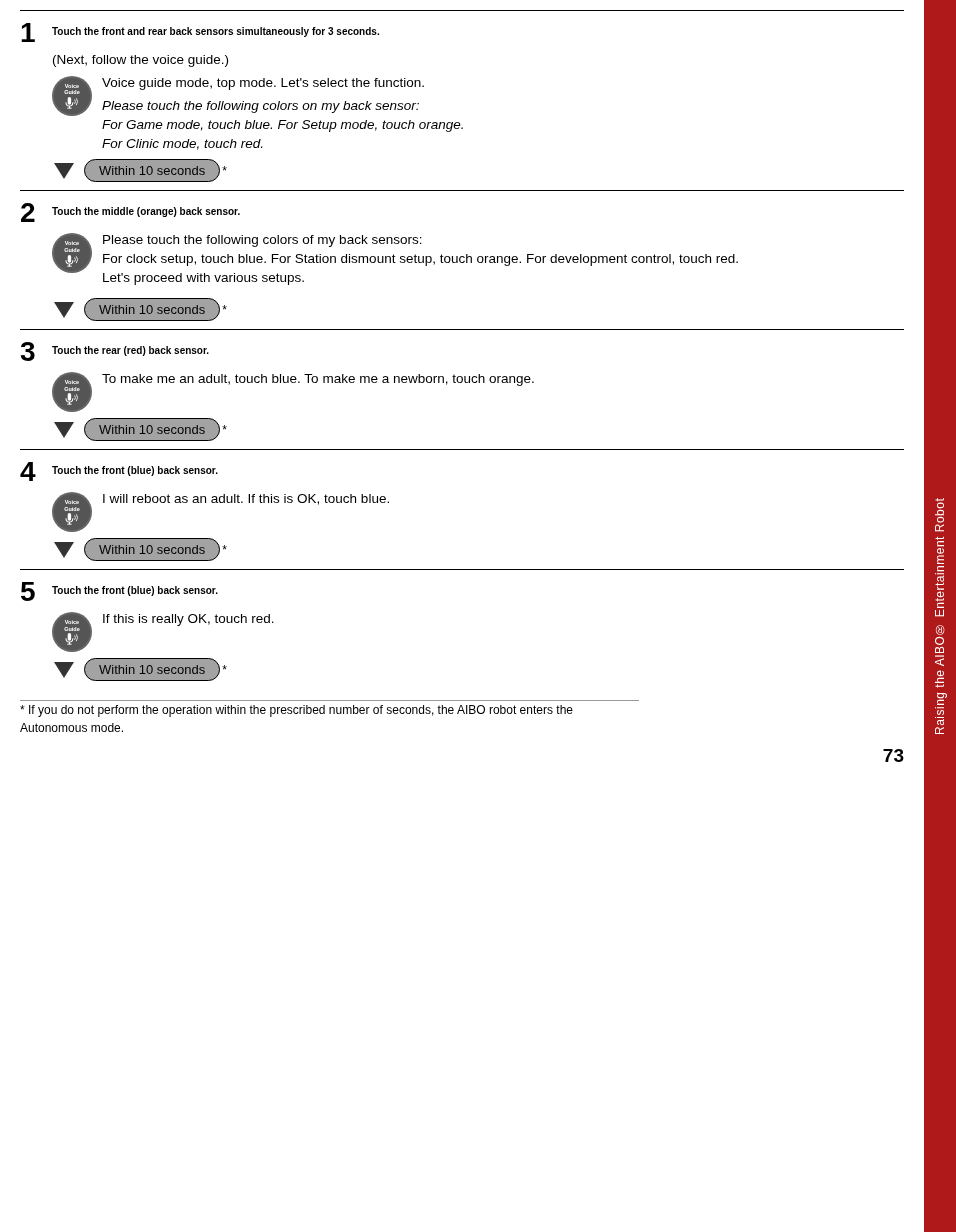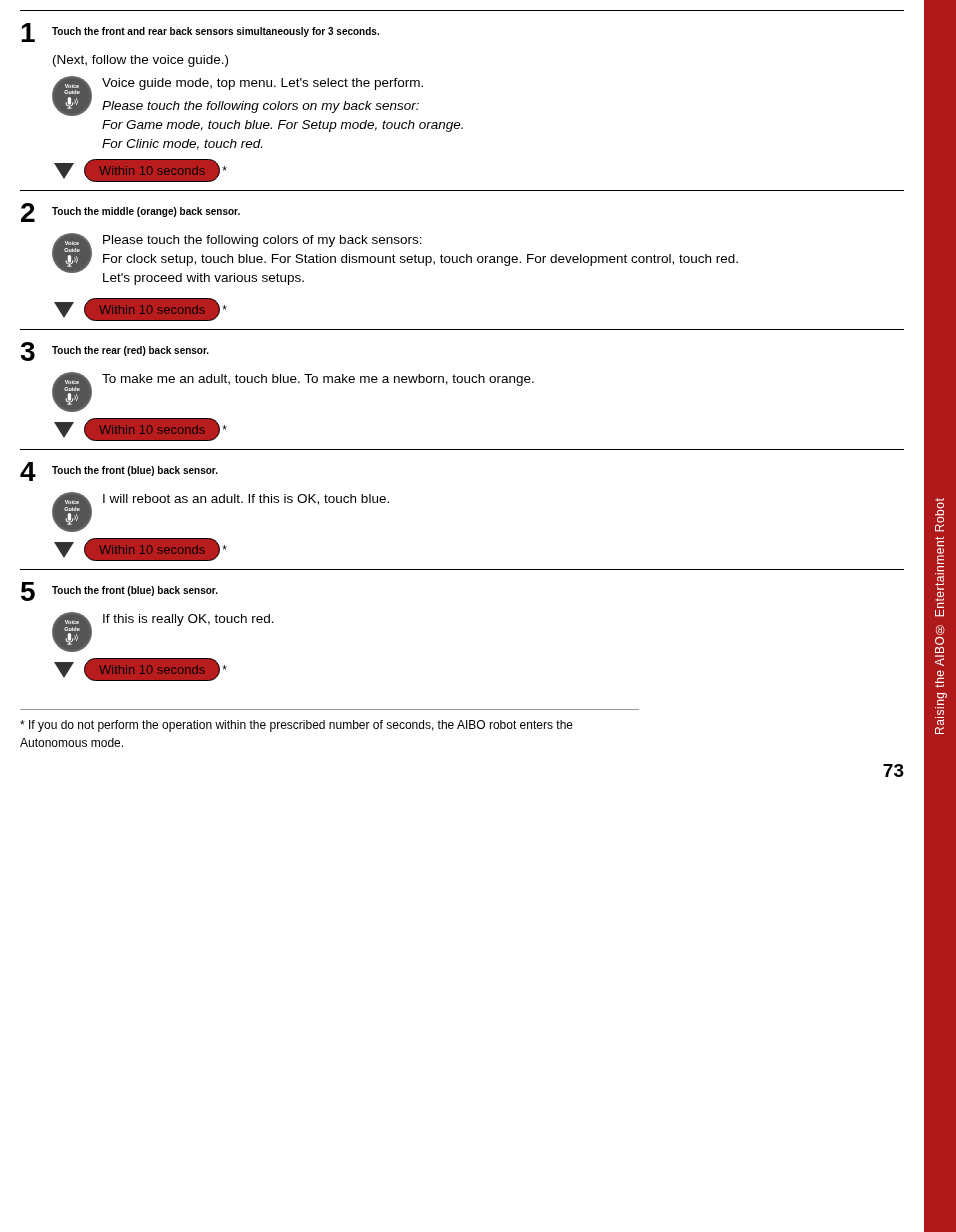--- a/index.html
+++ b/index.html
@@ -103,33 +103,33 @@
     }
 
     .within-badge {
       display: inline-block;
       border: 1.5px solid #000;
       border-radius: 14px;
       padding: 3px 14px;
       font-size: 13px;
       font-weight: normal;
       margin-left: 10px;
-      background: #b91c1c;
+      background: #a3a3a3;
     }
 
     .asterisk {
       font-size: 12px;
       vertical-align: super;
       margin-left: 2px;
     }
 
     .footer-note {
       border-top: 1px solid #999;
-      margin-top: 20px;
-      padding-top: 6px;
+      margin-top: 11px;
+      padding-top: 0;
       font-size: 12px;
       line-height: 1.5;
       color: #000;
       width: 70%;
     }
 
     .page-number-area {
       display: flex;
       justify-content: flex-end;
       margin-top: 8px;
@@ -159,21 +159,21 @@
         <path d="M3 6 Q3 10.5 7 10.5 Q11 10.5 11 6" stroke="#fff" stroke-width="1.2" fill="none"></path>
         <line x1="7" y1="10.5" x2="7" y2="13" stroke="#fff" stroke-width="1.2"></line>
         <line x1="4.5" y1="13" x2="9.5" y2="13" stroke="#fff" stroke-width="1.2"></line>
 
         <path d="M13 3 Q15 5 13 8" stroke="#fff" stroke-width="1" fill="none"></path>
         <path d="M15 1.5 Q18 5 15 9.5" stroke="#fff" stroke-width="1" fill="none"></path>
       </svg>
     </div>
   </div>
             <div class="voice-text">
-              <div style="margin-bottom: 4px;">Voice guide mode, top menu. Let's select the perform.</div>
+              <div style="margin-bottom: 4px;">Voice guide mode, top mode. Let's select the function.</div>
               <div style="white-space: pre-line; font-style: italic;">Please touch the following colors on my back sensor:
 For Game mode, touch blue. For Setup mode, touch orange.
 For Clinic mode, touch red.</div>
             </div>
           </div>
           <div class="arrow-down-row">
             <div class="arrow-down"></div>
             <span class="within-badge">Within 10 seconds</span>
             <span class="asterisk">*</span>
           </div>

